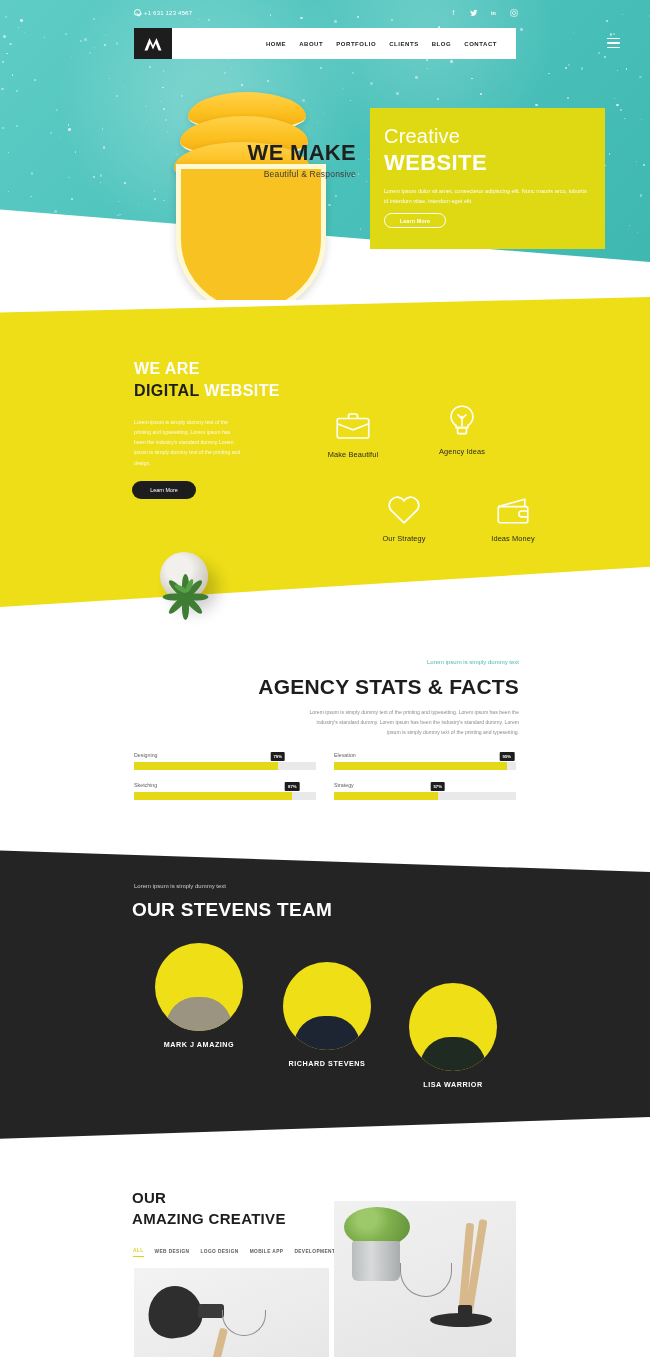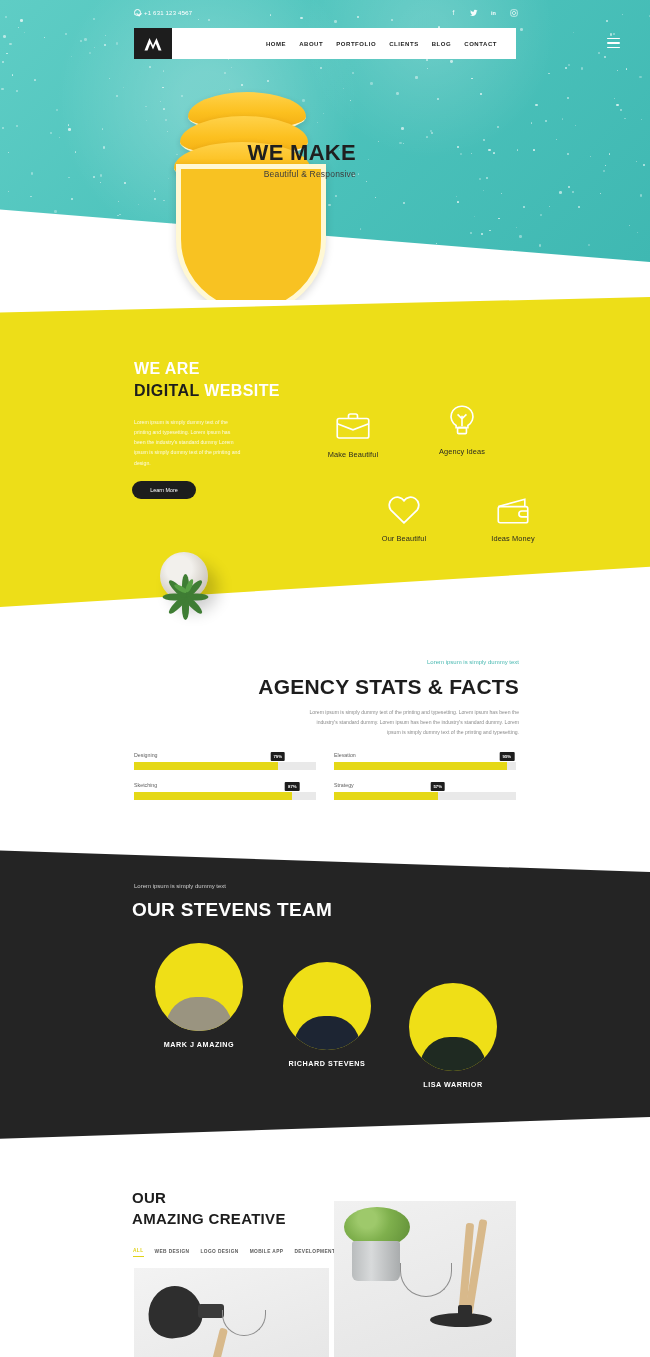--- a/index.html
+++ b/index.html
@@ -456,20 +456,26 @@
     <div class="slice" style="left:10px; top:24px; width:128px; height:42px;"></div>
     <div class="slice" style="left:4px; top:50px; width:136px; height:42px;"></div>
     <div class="big-slice"></div>
   </div>
 
   <div class="hero-textblock">
     <div class="we-make">WE MAKE</div>
     <div class="sub-make">Beautiful &amp; Responsive</div>
   </div>
 
+  <div class="hero-card">
+    <div class="hc-creative">Creative</div>
+    <div class="hc-website">WEBSITE</div>
+    <div class="hc-p">Lorem ipsum dolor sit amet, consectetur adipiscing elit. Nunc mauris arcu, lobortis id interdum vitae, interdum eget elit.</div>
+    <div class="hc-btn">Learn More</div>
+  </div>
 </div>
 
 <div class="topbar">
   <div class="phone">
     <span class="phone-ico"></span>
     <span>+1 631 123 4567</span>
   </div>
   <div class="socials">
     <span class="soc">f</span>
     <span class="soc">
@@ -541,21 +547,21 @@
   </div>
   <div class="lb">Agency Ideas</div>
 </div>
 
 <div class="feat f3">
   <div class="ic">
     <svg viewBox="0 0 48 42" width="36" height="31" fill="none" stroke="#ffffff" stroke-width="2.4">
       <path d="M24 39 L6 21.5 A10.5 10.5 0 0 1 24 9 A10.5 10.5 0 0 1 42 21.5 Z"></path>
     </svg>
   </div>
-  <div class="lb">Our Beautiful</div>
+  <div class="lb">Our Strategy</div>
 </div>
 
 <div class="feat f4">
   <div class="ic">
     <svg viewBox="0 0 48 38" width="36" height="28" fill="none" stroke="#ffffff" stroke-width="2.2">
       <path d="M4 13 L40 3 v10"></path>
       <rect x="4" y="13" width="40" height="22" rx="2.5"></rect>
       <path d="M44 19 h-8 a4 4 0 0 0 0 8 h8"></path>
     </svg>
   </div>

